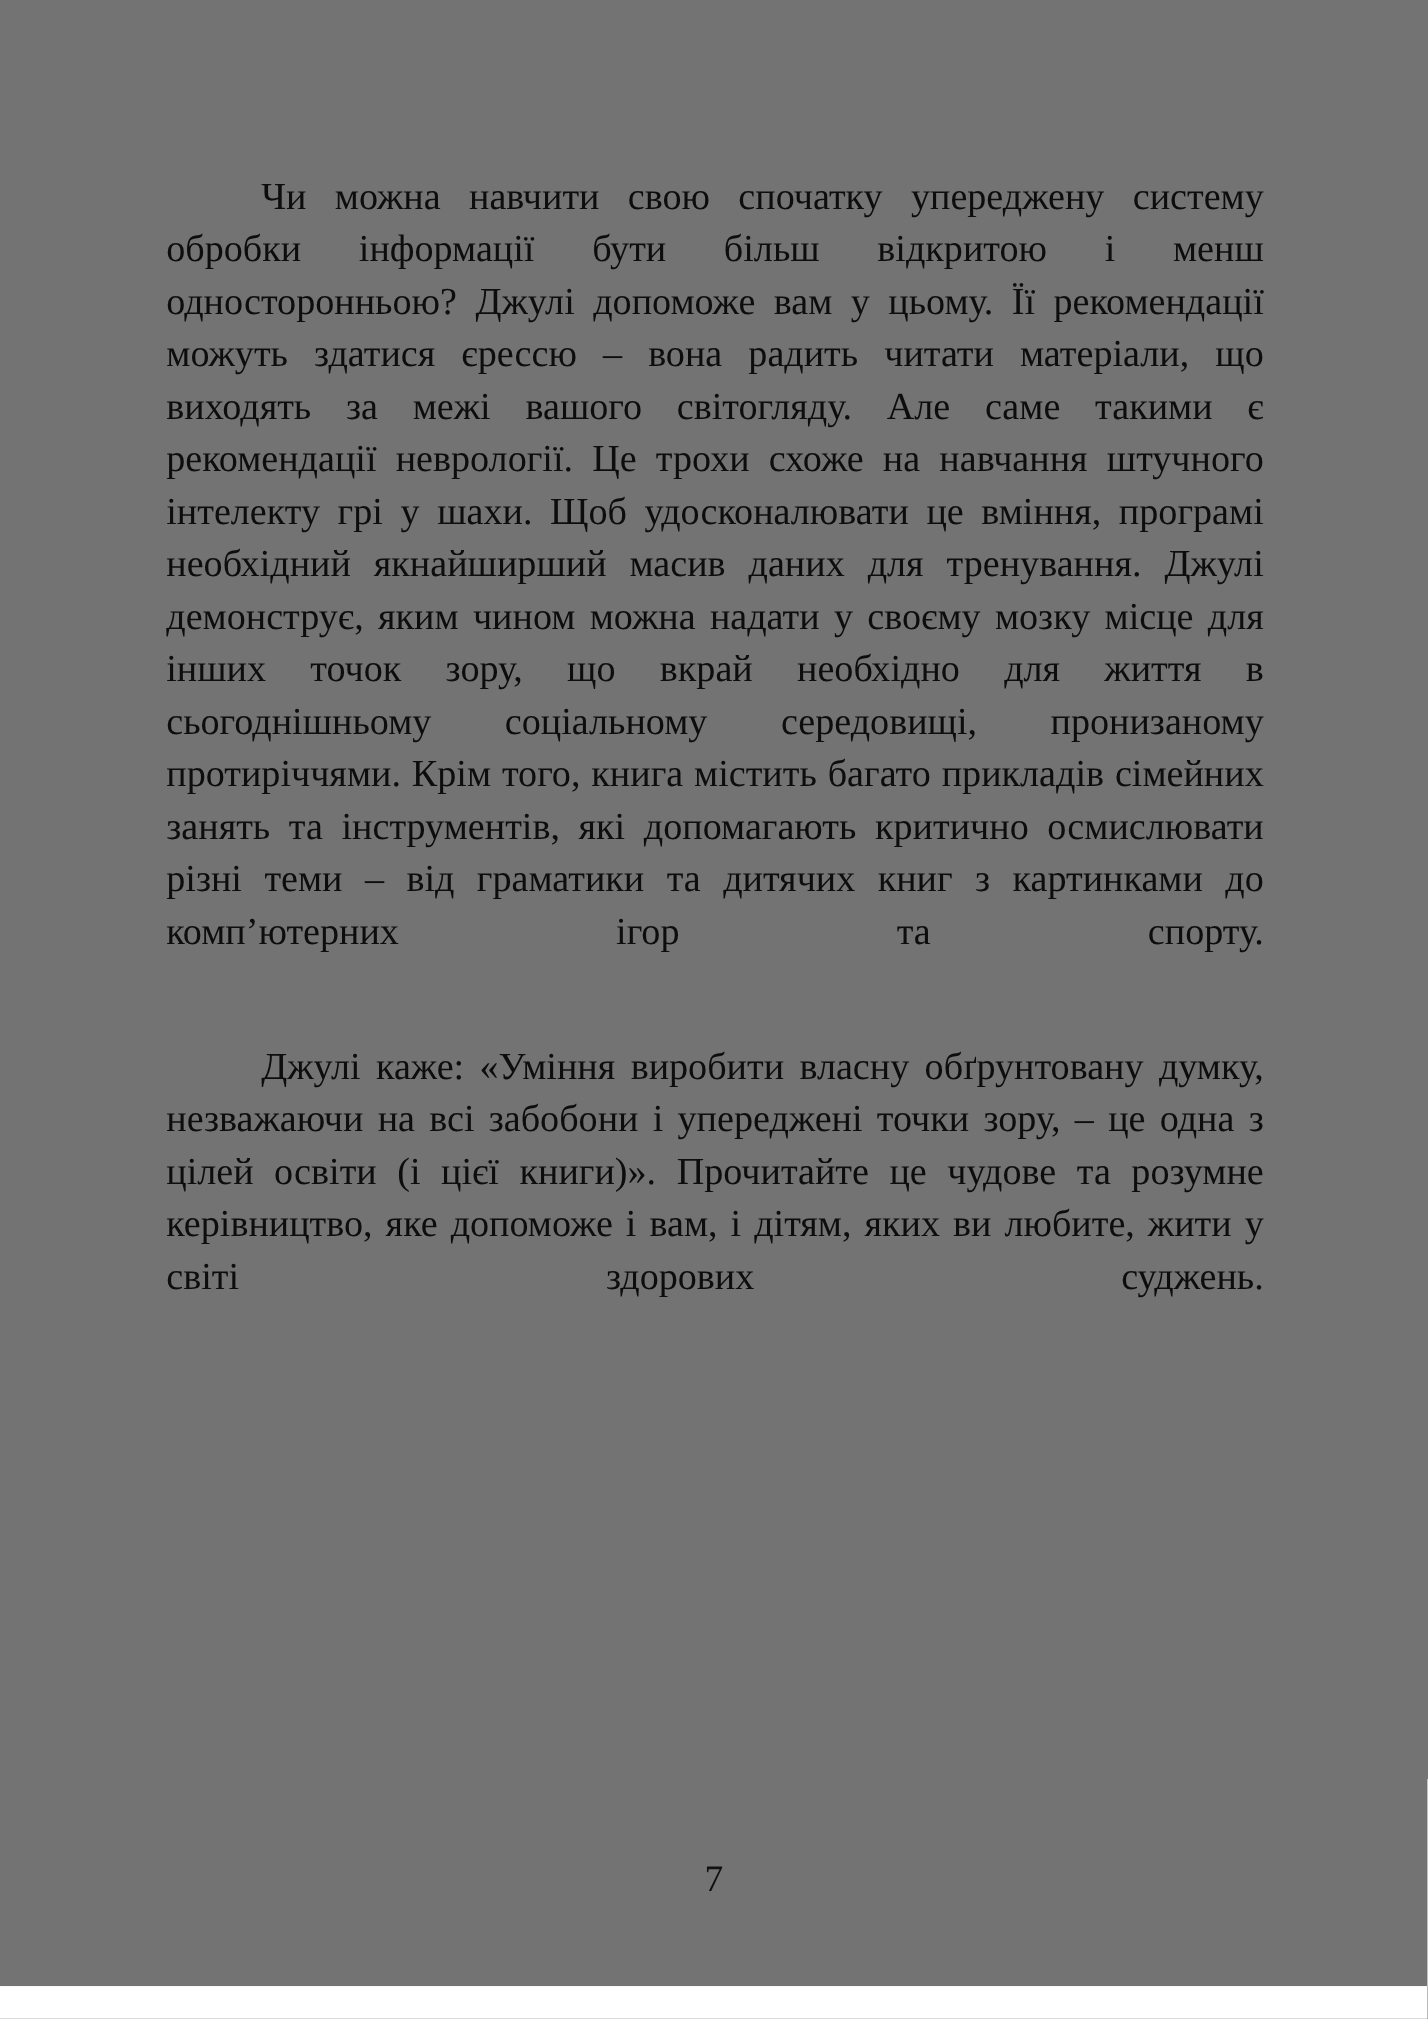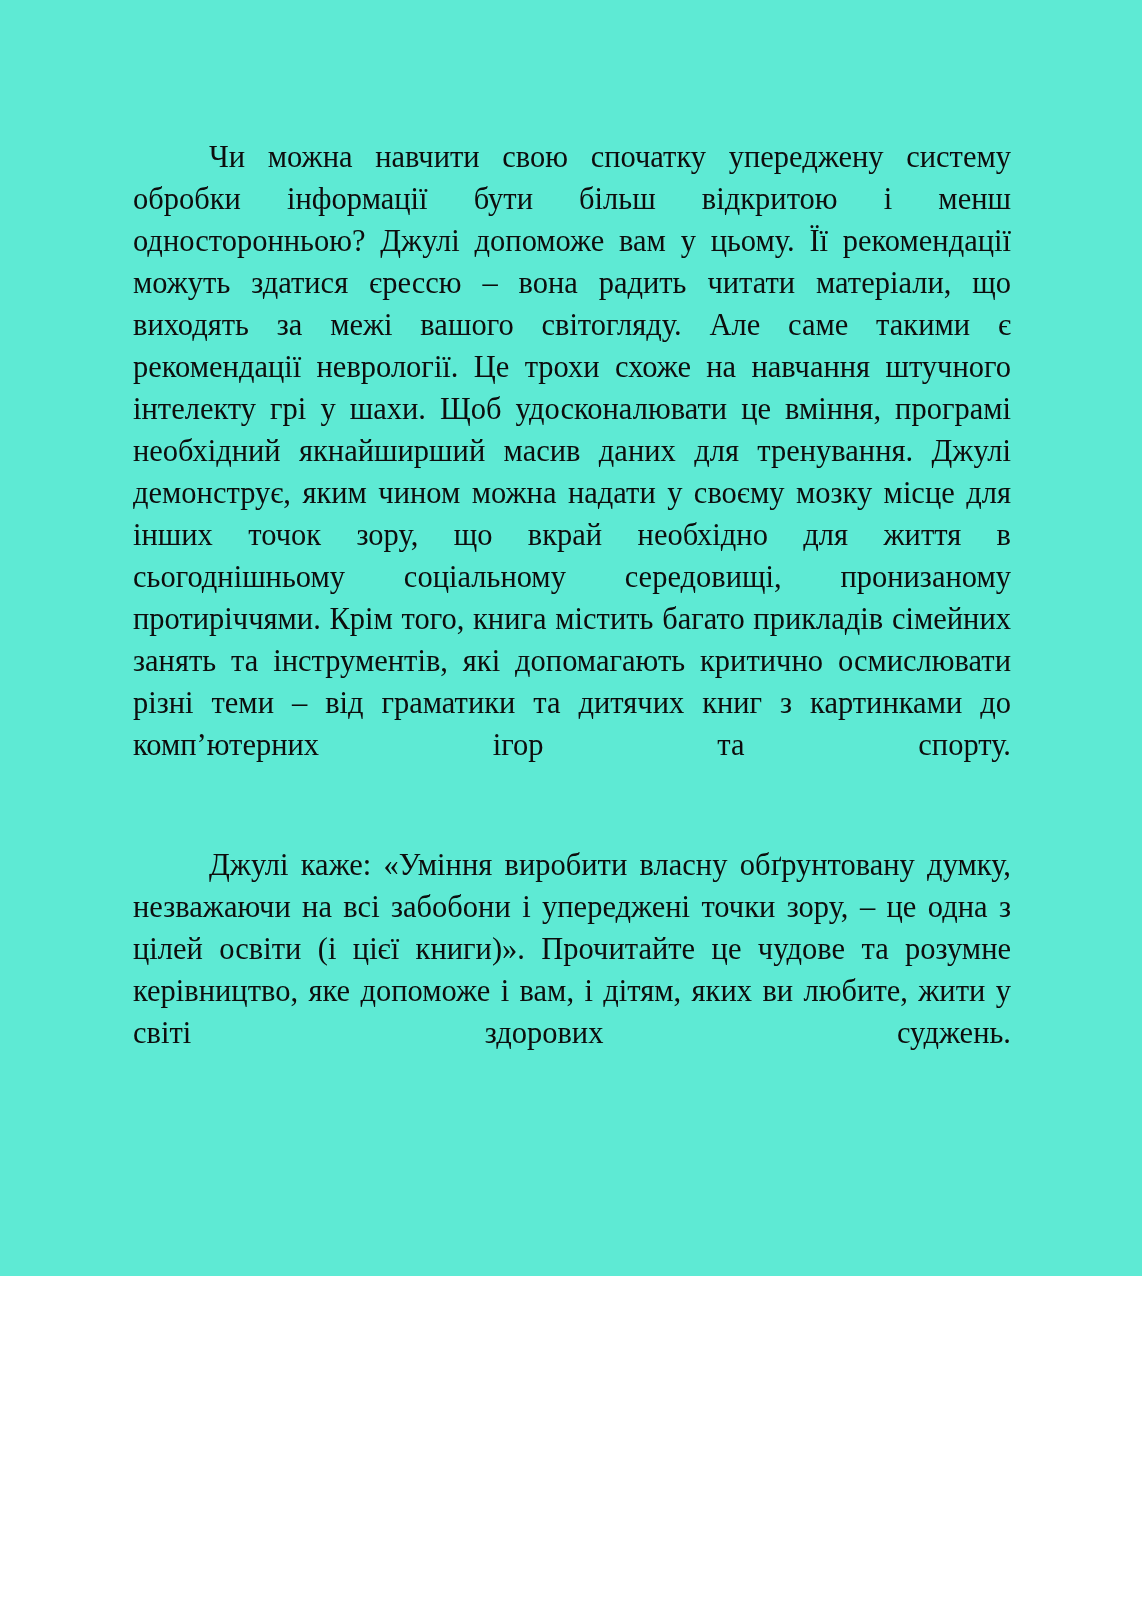--- a/index.html
+++ b/index.html
@@ -5,22 +5,22 @@
 <style>
   html, body {
     margin: 0;
     padding: 0;
     background: #ffffff;
   }
 
   .page {
     position: relative;
     width: 1142px;
-    height: 1276px;
-    background: #5eead4;
+    height: 1589px;
+    background: #737373;
     overflow: hidden;
     box-sizing: border-box;
   }
 
   .text-block {
     position: absolute;
     left: 133px;
     top: 136px;
     width: 878px;
   }
@@ -33,21 +33,21 @@
     color: #0d0d0d;
     text-align: justify;
     text-justify: inter-word;
     text-indent: 76px;
     hyphens: manual;
     -webkit-hyphens: manual;
     word-spacing: 0.02em;
   }
 
   .para + .para {
-    margin-top: 36px;
+    margin-top: 24px;
   }
 
   
   .para::after {
     content: "";
     display: inline-block;
     width: 100%;
   }
 
   .page-number {

